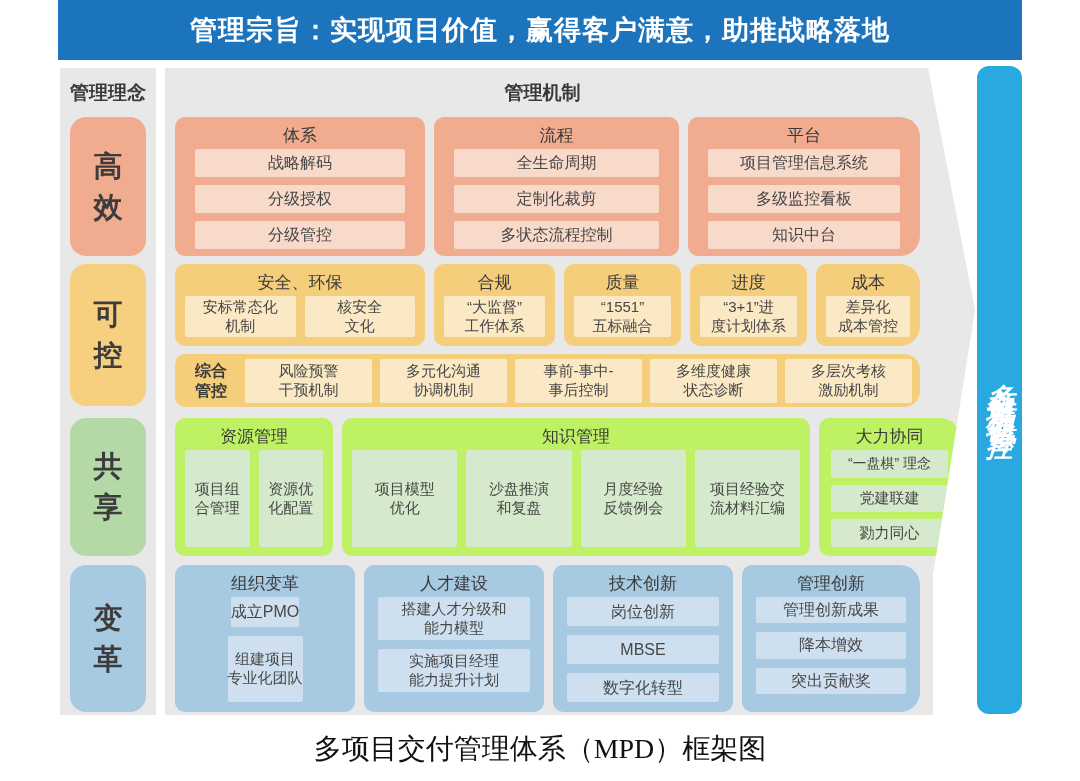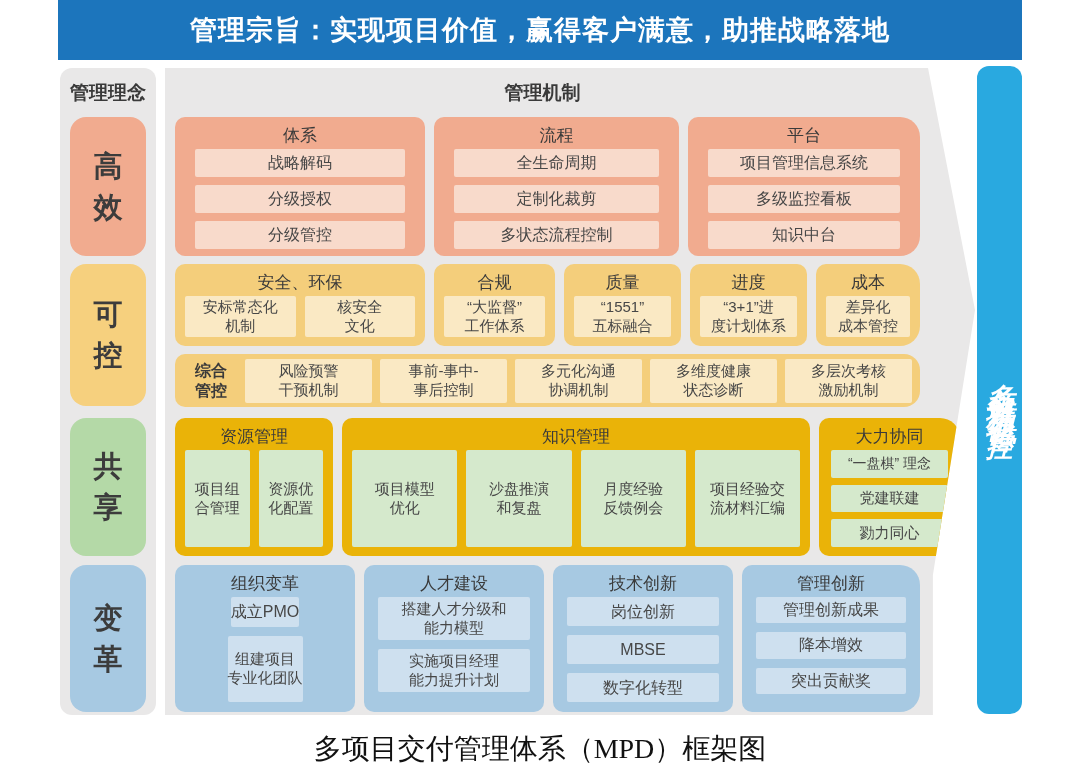--- a/index.html
+++ b/index.html
@@ -5,21 +5,21 @@
   html,body{margin:0;padding:0;background:#ffffff;}
   .stage{position:relative;width:1080px;height:781px;background:#ffffff;
          font-family:"Liberation Sans","DejaVu Sans",sans-serif;overflow:hidden;}
 
   
   .banner{position:absolute;left:58px;top:0;width:964px;height:60px;background:#1C75BC;
           color:#ffffff;font-size:27px;font-weight:bold;letter-spacing:1px;
           display:flex;align-items:center;justify-content:center;}
 
   
-  .left-panel{position:absolute;left:60px;top:68px;width:96px;height:647px;background:#E9E8E8;border-radius:12px;}
+  .left-panel{position:absolute;left:60px;top:68px;width:96px;height:647px;background:#E9E8E8;border-radius:0;}
   .left-header{position:absolute;top:12px;left:0;width:100%;text-align:center;
                font-size:19px;font-weight:bold;color:#3A3A3A;}
   .concept{position:absolute;left:10px;width:76px;border-radius:16px;
            display:flex;align-items:center;justify-content:center;text-align:center;
            font-size:29px;font-weight:bold;color:#3C3C3C;line-height:1.4;white-space:pre-line;}
   .c1{top:49px;height:139px;background:#F1AB8F;}
   .c2{top:196px;height:142px;background:#F6D07E;}
   .c3{top:350px;height:138px;background:#B4D9A7;}
   .c4{top:497px;height:147px;background:#A7C9E2;}
 
@@ -44,21 +44,21 @@
   .hor{flex-direction:row;gap:9px;padding:0 10px 9px;}
   .box{border-radius:2px;display:flex;align-items:center;justify-content:center;text-align:center;
        color:#474747;font-size:16px;line-height:1.25;white-space:pre-line;box-sizing:border-box;}
   .h28{height:28px;flex:0 0 auto;}
   .b2{flex:1;font-size:15px;}
   .tallbox{flex:1;font-size:15px;}
 
   
   .t-o{background:#F1AB8F;} .t-o .box{background:#F8DACB;}
   .t-y{background:#F4CE7B;} .t-y .box{background:#FAE9C4;}
-  .t-g{background:#eab308;} .t-g .box{background:#D5E9CC;}
+  .t-g{background:#bef264;} .t-g .box{background:#D5E9CC;}
   .t-b{background:#A7C9E2;} .t-b .box{background:#CEE0EF;}
 
   
   .subrow{border-radius:10px 16px 16px 10px;display:flex;align-items:center;gap:8px;
           padding:0 8px 0 10px;box-sizing:border-box;width:745px;justify-content:flex-end;}
   .subrow-label{font-weight:bold;font-size:16px;color:#3A3A3A;line-height:1.25;
                 white-space:pre-line;text-align:center;flex:0 0 52px;}
   .subrow .box{flex:1;height:44px;font-size:15px;}
 
   
@@ -158,24 +158,24 @@
         </div>
       </div>
     </div>
 
     <div class="row r2b">
       <div class="subrow t-y">
         <div class="subrow-label">综合
 管控</div>
         <div class="box">风险预警
 干预机制</div>
+        <div class="box">多元化沟通
+协调机制</div>
         <div class="box">事前-事中-
 事后控制</div>
-        <div class="box">多元化沟通
-协调机制</div>
         <div class="box">多维度健康
 状态诊断</div>
         <div class="box">多层次考核
 激励机制</div>
       </div>
     </div>
 
     <div class="row r3">
       <div class="grp t-g" style="width:158px">
         <div class="grp-title">资源管理</div>

